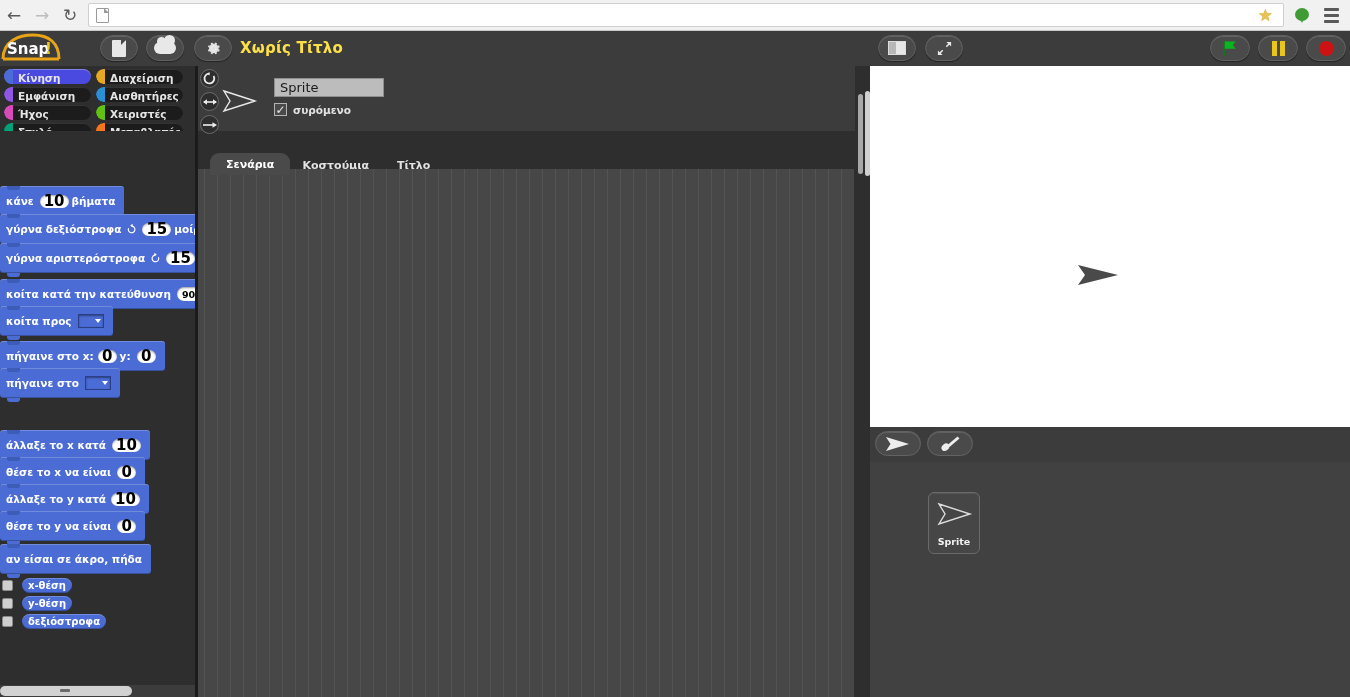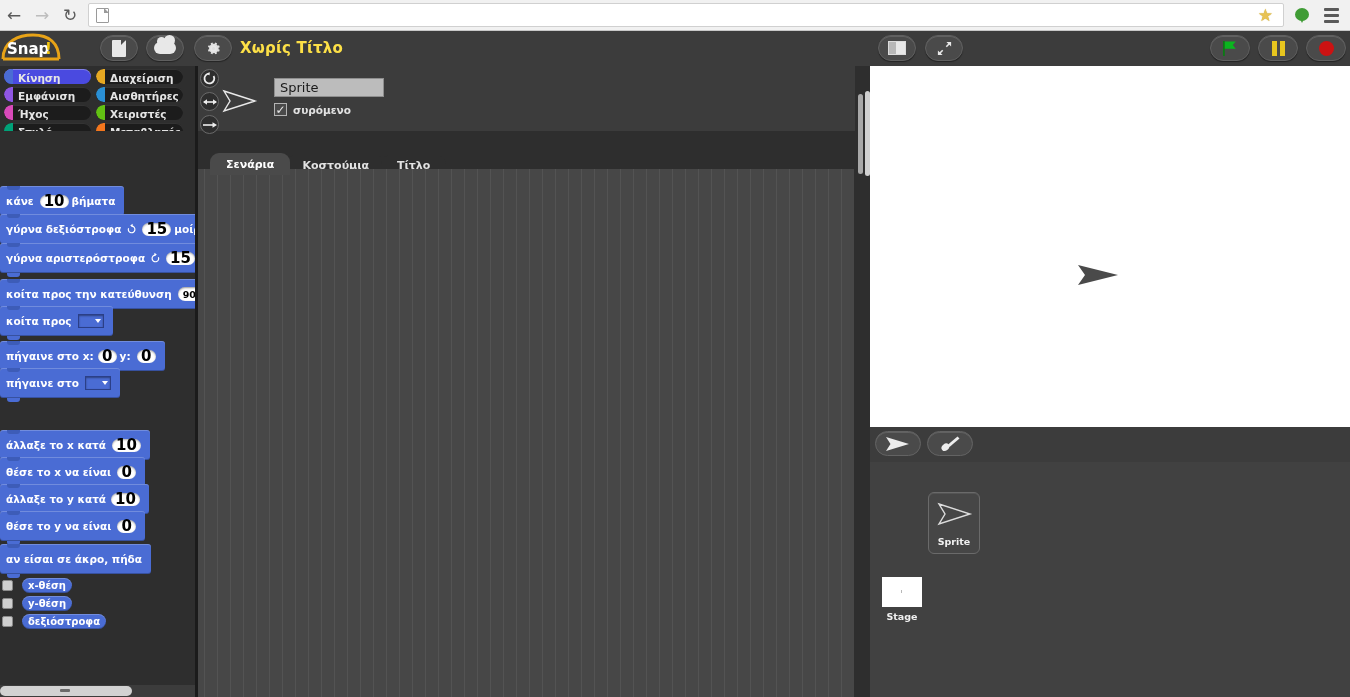--- a/index.html
+++ b/index.html
@@ -522,21 +522,21 @@
       <div class="blk cmd" style="left: 0px; top: 112px;">
         <span style="margin-right: 3px;">γύρνα αριστερόστροφα</span>
         <svg class="turnicon" viewBox="0 0 12 13">
           <path d="M6 3.4 A3.6 3.6 0 1 0 9.2 5.6" fill="none" stroke="#fff" stroke-width="1.3"></path>
           <path d="M5.8 0.8 L5.8 4.6 L8.4 2.7 Z" fill="#fff" transform="translate(-1,0)"></path>
         </svg>
         <span class="slot">15</span>
         <span style="margin-right: 3px;">μοίρες</span>
       </div>
       <div class="blk cmd" style="left: 0px; top: 148px;">
-        <span style="margin-right: 3px;">κοίτα προς την κατεύθυνση</span>
+        <span style="margin-right: 3px;">κοίτα κατά την κατεύθυνση</span>
         <span class="dropslot light">
           <span>90</span>
         </span>
       </div>
       <div class="blk cmd" style="left: 0px; top: 175px;">
         <span style="margin-right: 3px;">κοίτα προς</span>
         <span class="dropslot">
           <span class="caret"></span>
         </span>
       </div>
@@ -665,21 +665,15 @@
 
   <div id="corral">
     <div id="sprite-icon">
       <div class="thumb">
         <svg width="36" height="26" viewBox="0 0 36 26">
           <path d="M2 3 L33 13 L2 23 L8 13 Z" fill="none" stroke="#dcdcdc" stroke-width="1.4"></path>
         </svg>
       </div>
       <div class="lbl">Sprite</div>
     </div>
-    <div id="stage-icon">
-      <div class="thumb">
-          <div class="dot"></div>
-        </div>
-      <div class="lbl">Stage</div>
-    </div>
   </div>
 
 </div>
 
 </body></html>

